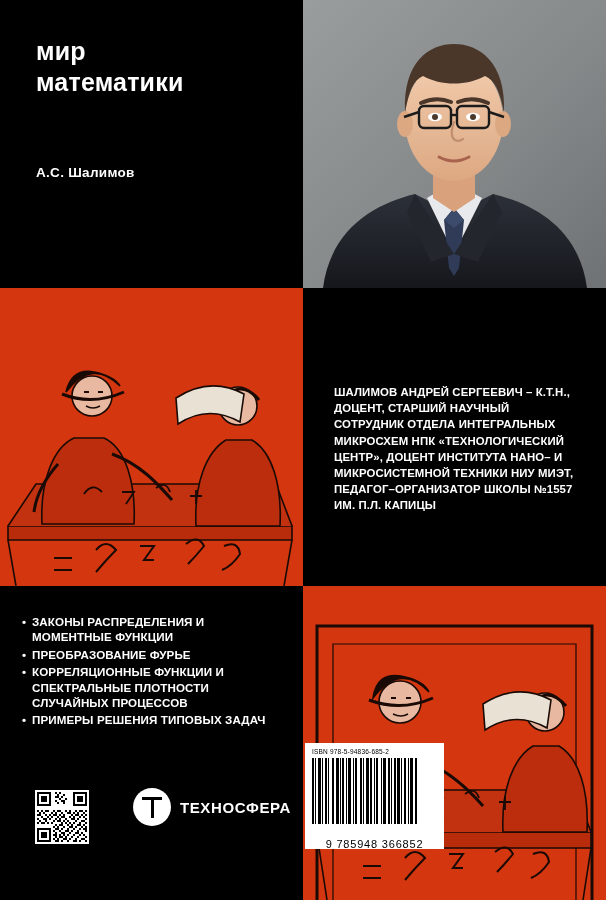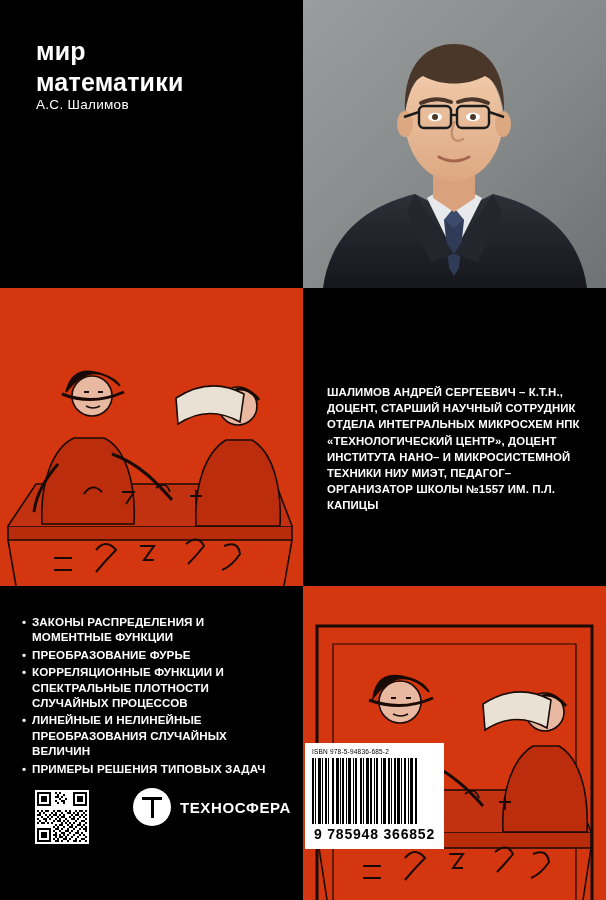--- a/index.html
+++ b/index.html
@@ -36,22 +36,23 @@
     font-size: 25px;
     font-weight: bold;
     line-height: 1.22;
     letter-spacing: 0.2px;
     white-space: pre-line;
     margin: 0 0 0 0;
   }
   .author-name {
     color: #ffffff;
     font-size: 13.5px;
-    font-weight: normal;
+    font-weight: bold;
     letter-spacing: 0.3px;
+    margin-top: 68px;
   }
   .book-title {
     color: #ffffff;
     font-size: 15px;
     font-weight: bold;
     letter-spacing: 0.2px;
     margin-top: 33px;
   }
   
   .photo {
@@ -92,20 +93,21 @@
     box-sizing: border-box;
     padding: 96px 24px 0 24px;
   }
   .bio-text {
     color: #ffffff;
     font-size: 11.4px;
     line-height: 1.42;
     font-weight: bold;
     letter-spacing: 0.1px;
     text-transform: uppercase;
+    margin-left: 7px;
   }
   
   .features-panel {
     position: absolute;
     left: 0;
     top: 586px;
     width: 303px;
     height: 314px;
     background: #000000;
     box-sizing: border-box;
@@ -209,26 +211,25 @@
     align-items: flex-end;
     gap: 0;
   }
   .barcode-bars i {
     display: block;
     background: #000000;
     height: 100%;
   }
   .barcode-num {
     font-family: "Liberation Sans", sans-serif;
-    font-size: 14px;
+    font-size: 11px;
     color: #000000;
     letter-spacing: 0.8px;
-    margin-top: 2px;
+    margin-top: 14px;
     text-align: center;
-    font-weight: bold;
   }
 </style>
 </head>
 <body>
 
 <div class="cover">
 
   <div class="title-block">
     <div class="series-title">мир
 математики</div>
@@ -343,21 +344,20 @@
 
   <div class="bio-panel">
     <div class="bio-text">ШАЛИМОВ АНДРЕЙ СЕРГЕЕВИЧ – К.Т.Н., ДОЦЕНТ, СТАРШИЙ НАУЧНЫЙ СОТРУДНИК ОТДЕЛА ИНТЕГРАЛЬНЫХ МИКРОСХЕМ НПК «ТЕХНОЛОГИЧЕСКИЙ ЦЕНТР», ДОЦЕНТ ИНСТИТУТА НАНО– И МИКРОСИСТЕМНОЙ ТЕХНИКИ НИУ МИЭТ, ПЕДАГОГ–ОРГАНИЗАТОР ШКОЛЫ №1557 ИМ. П.Л. КАПИЦЫ</div>
   </div>
 
   <div class="features-panel">
     <ul class="feature-list">
       <li>ЗАКОНЫ РАСПРЕДЕЛЕНИЯ И МОМЕНТНЫЕ ФУНКЦИИ</li>
       <li>ПРЕОБРАЗОВАНИЕ ФУРЬЕ</li>
       <li>КОРРЕЛЯЦИОННЫЕ ФУНКЦИИ И СПЕКТРАЛЬНЫЕ ПЛОТНОСТИ СЛУЧАЙНЫХ ПРОЦЕССОВ</li>
-      <li>ЛИНЕЙНЫЕ И НЕЛИНЕЙНЫЕ ПРЕОБРАЗОВАНИЯ СЛУЧАЙНЫХ ВЕЛИЧИН</li>
       <li>ПРИМЕРЫ РЕШЕНИЯ ТИПОВЫХ ЗАДАЧ</li>
     </ul>
   </div>
 
   <div class="qr">
     <svg width="54" height="54" viewBox="0 0 27 27">
       <rect x="0" y="0" width="27" height="27" fill="#ffffff"></rect>
       <g fill="#000000">
         <rect x="1" y="1" width="7" height="7"></rect>
         <rect x="19" y="1" width="7" height="7"></rect>

